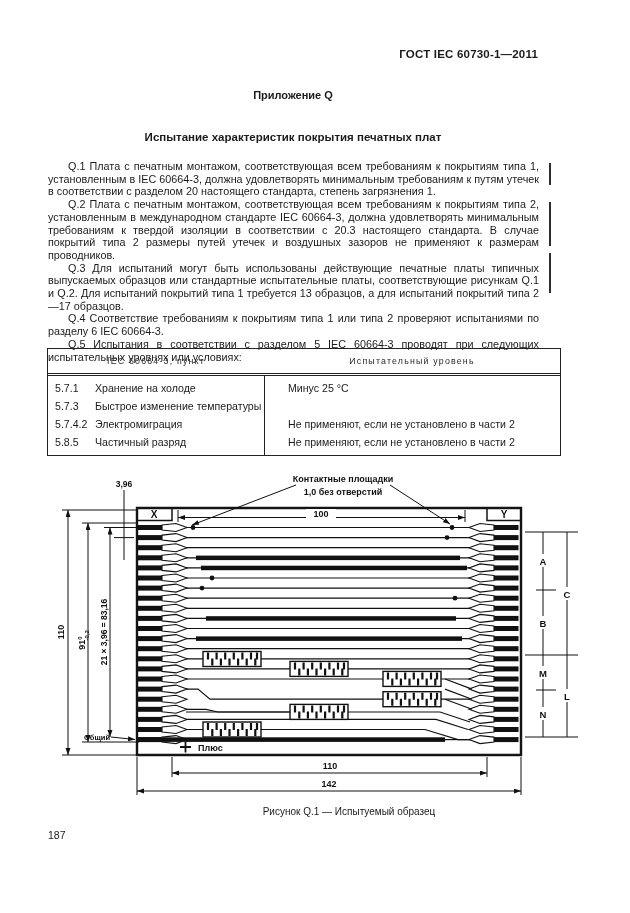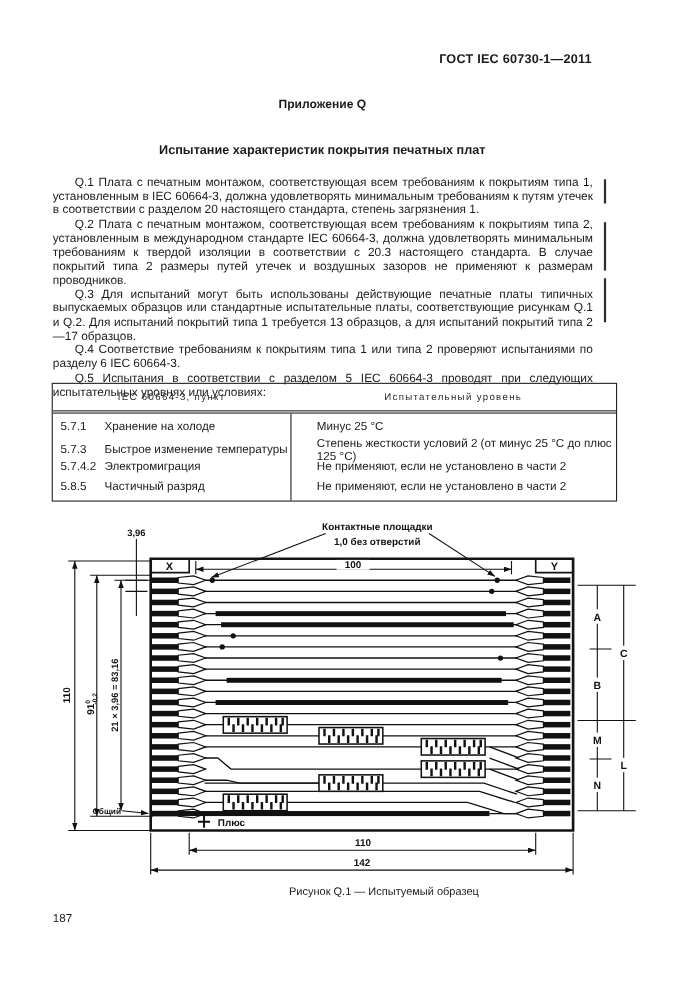--- a/index.html
+++ b/index.html
@@ -66,21 +66,20 @@
     <div class="tb">
       <div class="colline"></div>
       <div class="row">
         <div class="c1">5.7.1</div>
         <div class="c2">Хранение на холоде</div>
         <div class="c3">Минус 25 °C</div>
       </div>
       <div class="row">
         <div class="c1">5.7.3</div>
         <div class="c2">Быстрое изменение температуры</div>
-        <div class="c3">Степень жесткости условий 2 (от минус 25 °C до плюс 125 °C)</div>
       </div>
       <div class="row">
         <div class="c1">5.7.4.2</div>
         <div class="c2">Электромиграция</div>
         <div class="c3">Не применяют, если не установлено в части 2</div>
       </div>
       <div class="row">
         <div class="c1">5.8.5</div>
         <div class="c2">Частичный разряд</div>
         <div class="c3">Не применяют, если не установлено в части 2</div>

